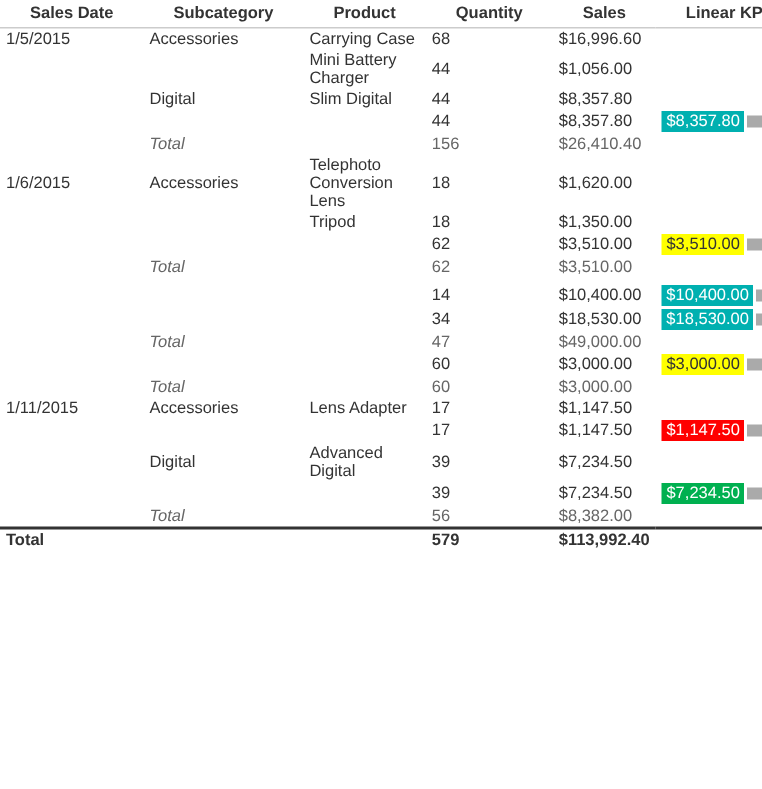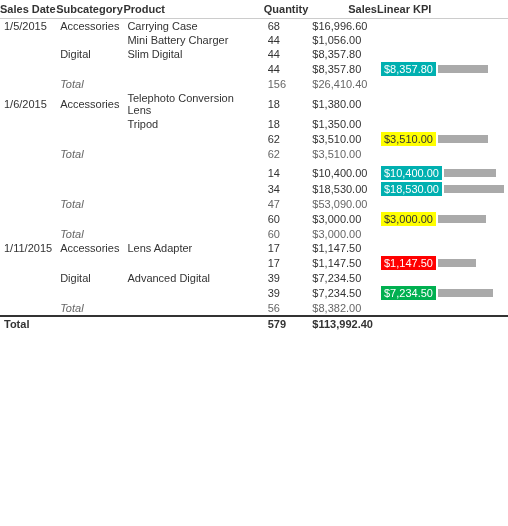--- a/index.html
+++ b/index.html
@@ -15,21 +15,21 @@
     }
     table {
       width: 100%;
       border-collapse: collapse;
     }
     thead tr {
       background: #fff;
       border-bottom: 1px solid #ccc;
     }
     th {
-      padding: 3px 0;
+      padding: 3px 20px;
       text-align: left;
       font-weight: bold;
       font-size: 11px;
       color: #333;
       white-space: nowrap;
     }
     th.right { text-align: right; }
     td {
       padding: 1px 4px;
       font-size: 11px;
@@ -124,21 +124,21 @@
           <td></td>
           <td class="right">156</td>
           <td class="right">$26,410.40</td>
           <td class="kpi-cell"></td>
         </tr>
         <tr>
           <td>1/6/2015</td>
           <td>Accessories</td>
           <td>Telephoto Conversion Lens</td>
           <td class="right">18</td>
-          <td class="right">$1,380.00</td>
+          <td class="right">$1,620.00</td>
           <td class="kpi-cell"></td>
         </tr>
         <tr>
           <td style="color: rgb(153, 153, 153);"></td>
           <td></td>
           <td>Tripod</td>
           <td class="right">18</td>
           <td class="right">$1,350.00</td>
           <td class="kpi-cell"></td>
         </tr>
@@ -190,21 +190,21 @@
               <span class="kpi-highlight highlight-teal">$18,530.00</span>
               <span class="kpi-bar" style="width: 60px;"></span>
             </div>
           </td>
         </tr>
         <tr class="subtotal">
           <td style="color: rgb(153, 153, 153);"></td>
           <td style="font-style: italic;">Total</td>
           <td></td>
           <td class="right">47</td>
-          <td class="right">$53,090.00</td>
+          <td class="right">$49,000.00</td>
           <td class="kpi-cell"></td>
         </tr>
         <tr>
           <td style="color: rgb(153, 153, 153);"></td>
           <td></td>
           <td></td>
           <td class="right">60</td>
           <td class="right">$3,000.00</td>
           <td class="kpi-cell">
             <div class="kpi-bar-container">

